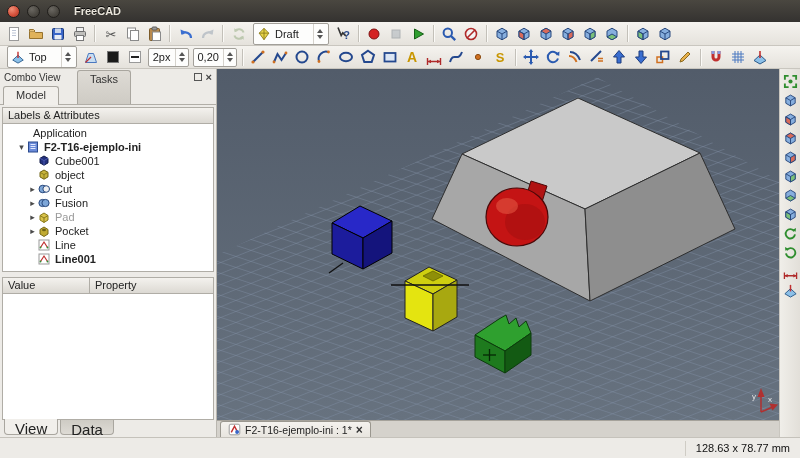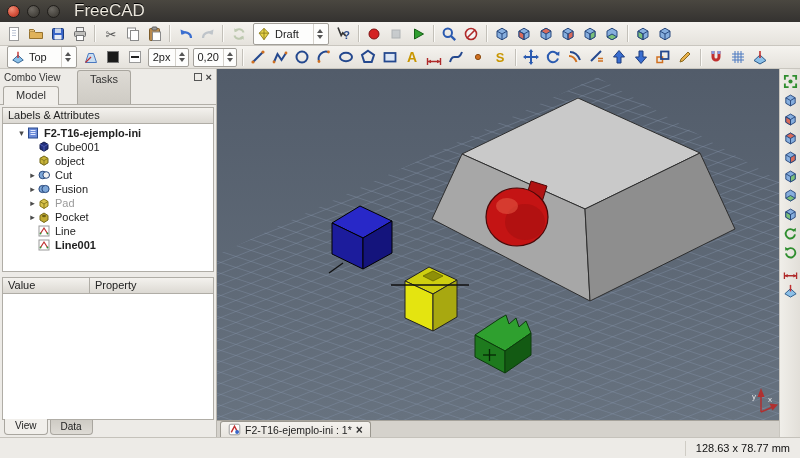--- a/index.html
+++ b/index.html
@@ -6,21 +6,21 @@
   * { box-sizing: border-box; }
   html,body { margin:0; padding:0; }
   body { font-family:"Liberation Sans",sans-serif; font-size:11px; color:#222; background:#444; }
   #app { width:800px; height:458px; position:relative; background:#edebe7; overflow:hidden; display:flex; flex-direction:column; }
 
   
   .titlebar { height:22px; flex:0 0 22px; background:linear-gradient(#4a4740,#343230); display:flex; align-items:center; }
   .winbtn { width:13px; height:13px; border-radius:50%; margin-left:7px; border:1px solid #201e1b;
             background:radial-gradient(circle at 35% 30%, #6b6862, #45423c 70%); }
   .winbtn.close { background:radial-gradient(circle at 35% 30%, #f09078, #d4513c 55%, #9c3222); }
-  .wtitle { margin-left:14px; color:#eae6dc; font-weight:normal; font-size:17px; text-shadow:0 -1px 0 #000; }
+  .wtitle { margin-left:14px; color:#eae6dc; font-weight:bold; font-size:11px; text-shadow:0 -1px 0 #000; }
 
   
   .toolbar { display:flex; align-items:center; background:linear-gradient(#f5f3ef,#e5e2dc); border-bottom:1px solid #c9c6bf; padding:0 3px; }
   .row1 { height:24px; flex:0 0 24px; }
   .row2 { height:23px; flex:0 0 23px; }
   .grp { display:flex; align-items:center; gap:1px; }
   .tbtn { width:21px; height:21px; display:inline-flex; align-items:center; justify-content:center; border-radius:3px; flex:0 0 21px; }
   .tbtn svg { width:16px; height:16px; display:block; }
   .tbtn.disabled { opacity:.55; }
   .sep { width:2px; height:17px; border-left:1px solid #c3c0b9; border-right:1px solid #fbfaf7; margin:0 3px; flex:0 0 2px; }
@@ -50,21 +50,21 @@
   .texp { width:11px; font-size:9px; color:#4a4a4a; text-align:center; flex:0 0 11px; }
   .ticon { width:14px; height:12px; flex:0 0 14px; }
   .ticon svg { width:12px; height:12px; display:block; }
   .tlabel { padding-left:3px; }
   .splitter { height:5px; flex:0 0 5px; }
   .prop-header { height:17px; flex:0 0 17px; margin:0 2px; display:grid; grid-template-columns:88px 1fr; }
   .prop-header > div { background:linear-gradient(#f4f2ee,#dcd9d3); border:1px solid #b0ada6; border-left:none; padding:1px 5px; }
   .prop-header > div:first-child { border-left:1px solid #b0ada6; }
   .prop-body { flex:1; margin:0 2px; background:#fff; border:1px solid #b0ada6; border-top:none; }
   .cv-bottom { height:17px; flex:0 0 17px; display:flex; padding-left:4px; gap:2px; align-items:flex-start; }
-  .bv-tab { height:15px; padding:1px 10px; border:1px solid #a9a69f; border-top:none; border-radius:0 0 4px 4px; background:linear-gradient(#cecbc4,#dedbd5); font-size:10px; }
+  .bv-tab { height:15px; padding:1px 10px; border:1px solid #a9a69f; border-top:none; border-radius:0 0 4px 4px; background:linear-gradient(#cecbc4,#dedbd5); font-size:15px; }
   .bv-tab.active { background:#f1efeb; margin-top:-1px; height:16px; }
 
   
   .center { flex:1; display:flex; flex-direction:column; min-width:0; }
   .viewport { flex:1; position:relative; background:linear-gradient(#525c6a,#67727f); overflow:hidden; }
   .viewport svg { position:absolute; left:0; top:0; width:100%; height:100%; }
   .doctabs { height:17px; flex:0 0 17px; background:#d5d2cc; border-top:1px solid #a5a29b; display:flex; align-items:flex-end; padding-left:3px; }
   .doctab { height:16px; background:linear-gradient(#f4f2ee,#e8e5df); border:1px solid #9a978f; border-bottom:none; border-radius:3px 3px 0 0; display:flex; align-items:center; gap:4px; padding:0 7px; font-size:10.5px; color:#222;margin-top:21px; }
   .doctab svg { width:13px; height:13px; display:block; }
   .doctab .tclose { font-weight:bold; color:#333; font-size:12px; line-height:10px; }
@@ -458,20 +458,26 @@
           <span class="cv-float"></span>
           <span class="cv-close">×</span>
         </span>
       </div>
       <div class="cv-tabs">
         <span class="cv-tab active">Model</span>
         <span class="cv-tab">Tasks</span>
       </div>
       <div class="tree-header">Labels &amp; Attributes</div>
       <div class="tree" id="tree">
+          <div class="trow">
+            <span style="width: 2px; flex: 0 0 2px;"></span>
+            <span class="texp"></span>
+            <span class="ticon"></span>
+            <span class="tlabel">Application</span>
+          </div>
           <div class="trow">
             <span style="width: 13px; flex: 0 0 13px;"></span>
             <span class="texp">▾</span>
             <span class="ticon">
               <svg viewBox="0 0 12 12">
                 <rect x="1.5" y="1" width="9" height="10" fill="#6a8ad8" stroke="#2a4a8e"></rect>
                 <path d="M3.5 3.5h5M3.5 5.5h5M3.5 7.5h5" stroke="#dfe8ff"></path>
               </svg>
             </span>
             <span class="tlabel" style="font-weight: bold; text-align: right;">F2-T16-ejemplo-ini</span>

